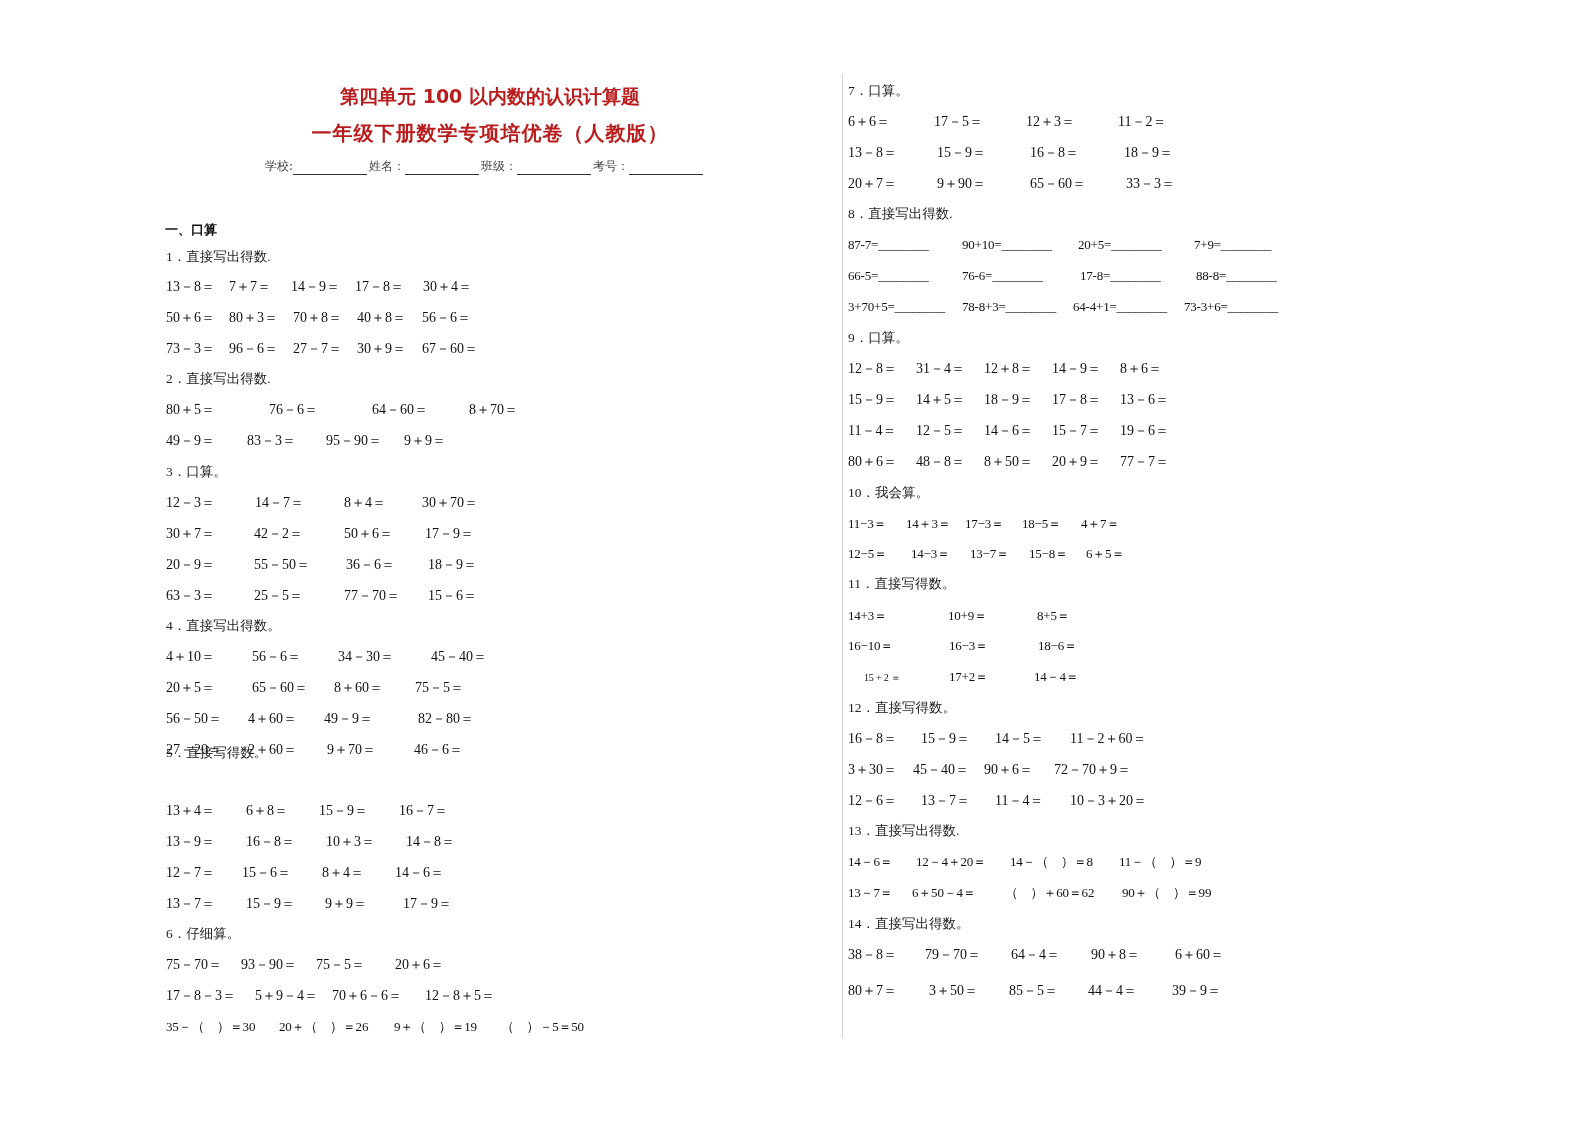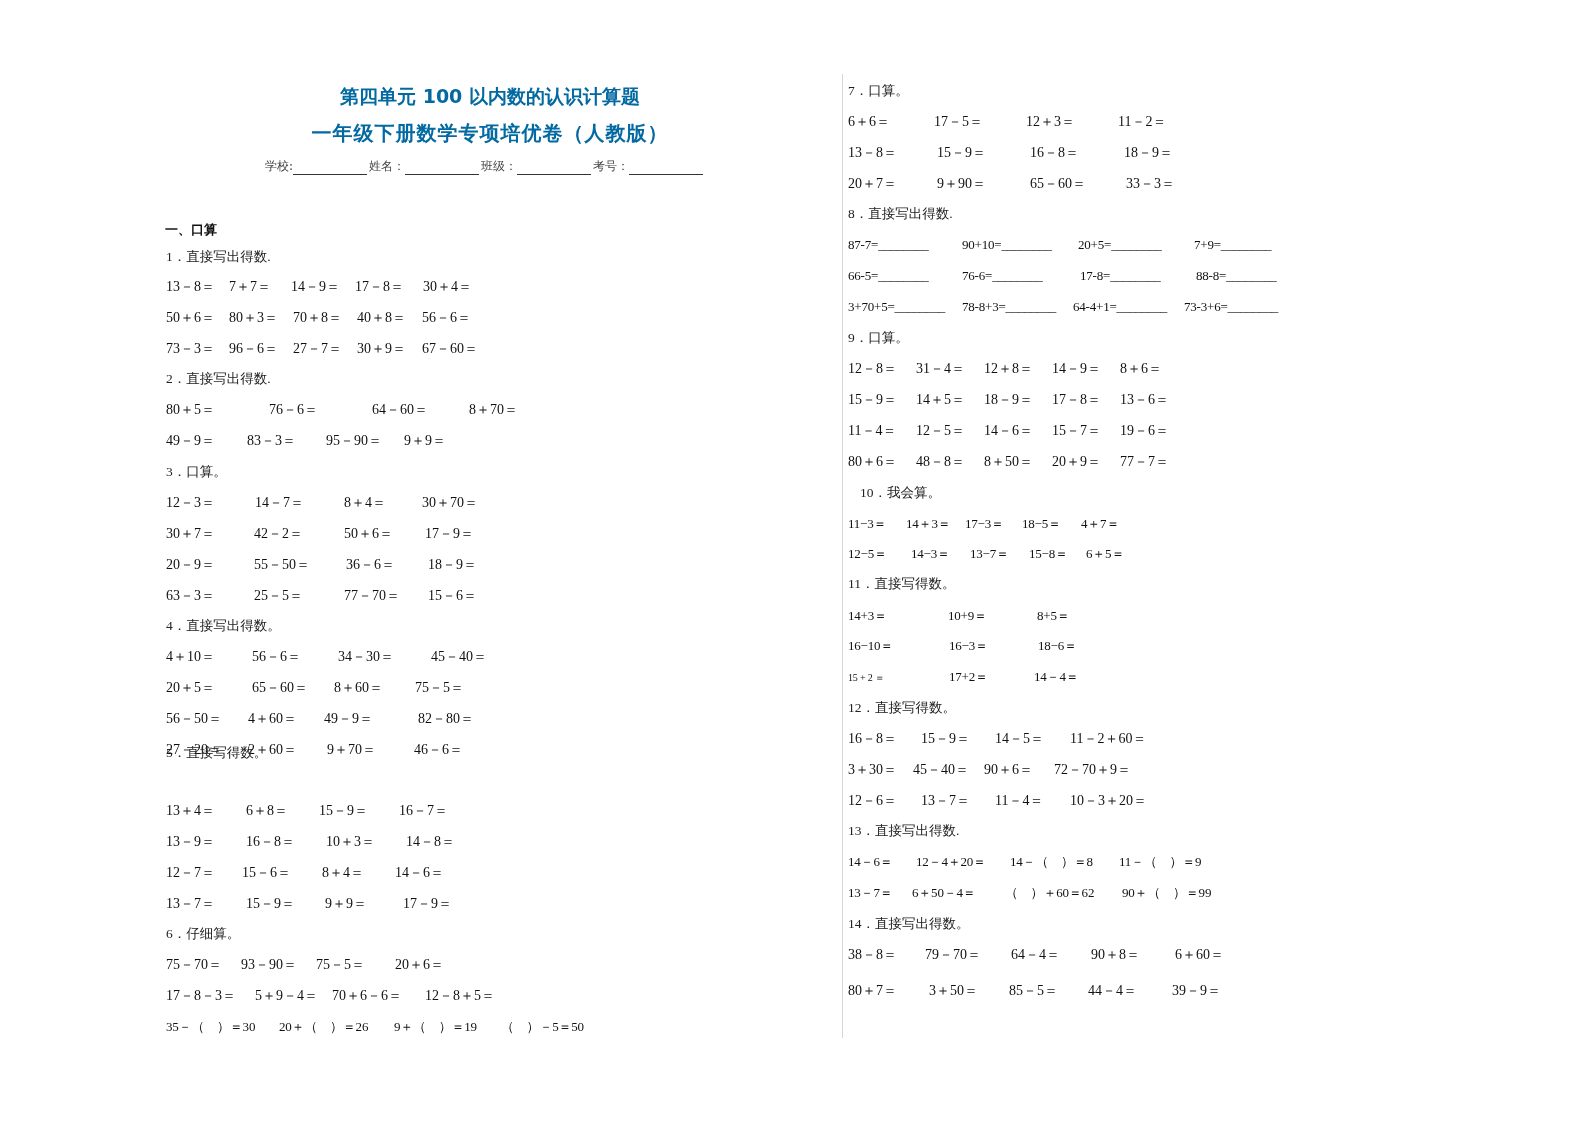--- a/index.html
+++ b/index.html
@@ -4,21 +4,21 @@
 <style>
   html, body { margin: 0; padding: 0; background: #ffffff; }
   body {
     width: 1587px; height: 1122px; position: relative; overflow: hidden;
     font-family: "Liberation Serif", "DejaVu Serif", serif;
     color: #111111;
   }
   .title {
     position: absolute; left: 165px; width: 650px; text-align: center;
     font-family: "DejaVu Sans", "Liberation Sans", sans-serif;
-    font-weight: bold; color: #0369a1;
+    font-weight: bold; color: #b91c1c;
   }
   .title1 { top: 84px; font-size: 19px; }
   .title2 { top: 120px; font-size: 20px; letter-spacing: 1px; }
   .infoline {
     position: absolute; top: 158px; left: 265px; font-size: 12px; color: #444;
     font-family: "DejaVu Serif", serif; white-space: nowrap;
   }
   .infoline .blank {
     display: inline-block; width: 74px; border-bottom: 1px solid #333;
     height: 12px; vertical-align: bottom; margin-right: 2px;
@@ -251,21 +251,21 @@
     <span style="left:272px">19－6＝</span>
   </div>
   <div class="row" style="left:848px; top:453px;">
     <span style="left:0">80＋6＝</span>
     <span style="left:68px">48－8＝</span>
     <span style="left:136px">8＋50＝</span>
     <span style="left:204px">20＋9＝</span>
     <span style="left:272px">77－7＝</span>
   </div>
 
-  <div class="qhead" style="left:848px; top:484px;margin-left:12px;">10．我会算。</div>
+  <div class="qhead" style="left:848px; top:484px;">10．我会算。</div>
   <div class="row narrow" style="left:848px; top:515px;">
     <span style="left:0">11−3＝</span>
     <span style="left:58px">14＋3＝</span>
     <span style="left:117px">17−3＝</span>
     <span style="left:174px">18−5＝</span>
     <span style="left:233px">4＋7＝</span>
   </div>
   <div class="row narrow" style="left:848px; top:545px;">
     <span style="left:0">12−5＝</span>
     <span style="left:63px">14−3＝</span>
@@ -279,21 +279,21 @@
     <span style="left:0">14+3＝</span>
     <span style="left:100px">10+9＝</span>
     <span style="left:189px">8+5＝</span>
   </div>
   <div class="row narrow" style="left:848px; top:637px;">
     <span style="left:0">16−10＝</span>
     <span style="left:101px">16−3＝</span>
     <span style="left:190px">18−6＝</span>
   </div>
   <div class="row narrow" style="left:848px; top:668px;">
-    <span class="small" style="left:0">15 + 2 ＝</span>
+    <span class="small" style="left:16px">15 + 2 ＝</span>
     <span style="left:101px">17+2＝</span>
     <span style="left:186px">14－4＝</span>
   </div>
 
   <div class="qhead" style="left:848px; top:699px;">12．直接写得数。</div>
   <div class="row" style="left:848px; top:730px;">
     <span style="left:0">16－8＝</span>
     <span style="left:73px">15－9＝</span>
     <span style="left:147px">14－5＝</span>
     <span style="left:222px">11－2＋60＝</span>

